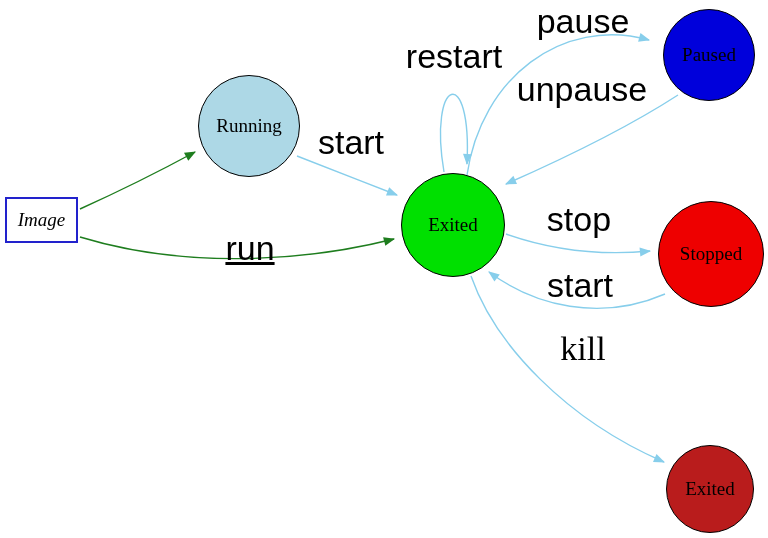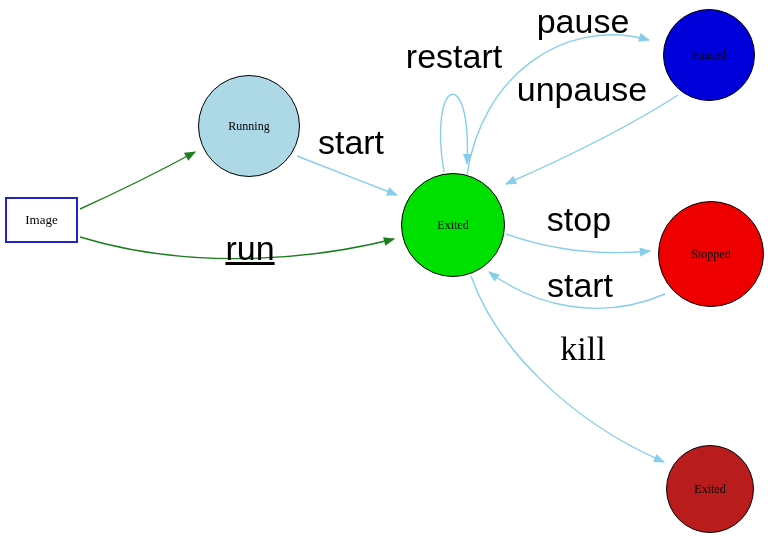--- a/index.html
+++ b/index.html
@@ -31,25 +31,26 @@
     align-items: center;
     justify-content: center;
     box-sizing: border-box;
     color: #000000;
     font-family: "Liberation Serif", "DejaVu Serif", serif;
     text-align: center;
   }
   .node.circle {
     border: 1.5px solid #000000;
     border-radius: 50%;
-    font-size: 12px;
+    font-size: 19px;
   }
   .node.rect {
     border: 2px solid #2222cc;
-    font-size: 13px;
+    font-size: 19px;
+    font-style: italic;
   }
   .node-image   { left: 5px;   top: 197px; width: 73px;  height: 46px; }
   .node-created { left: 198px; top: 75px;  width: 102px; height: 102px; }
   .node-running { left: 401px; top: 173px; width: 104px; height: 104px; }
   .node-paused  { left: 663px; top: 9px;   width: 92px;  height: 92px; }
   .node-stopped { left: 658px; top: 201px; width: 106px; height: 106px; }
   .node-exited  { left: 666px; top: 445px; width: 88px;  height: 88px; }
   .edge-label {
     position: absolute;
     transform: translate(-50%, -50%);

